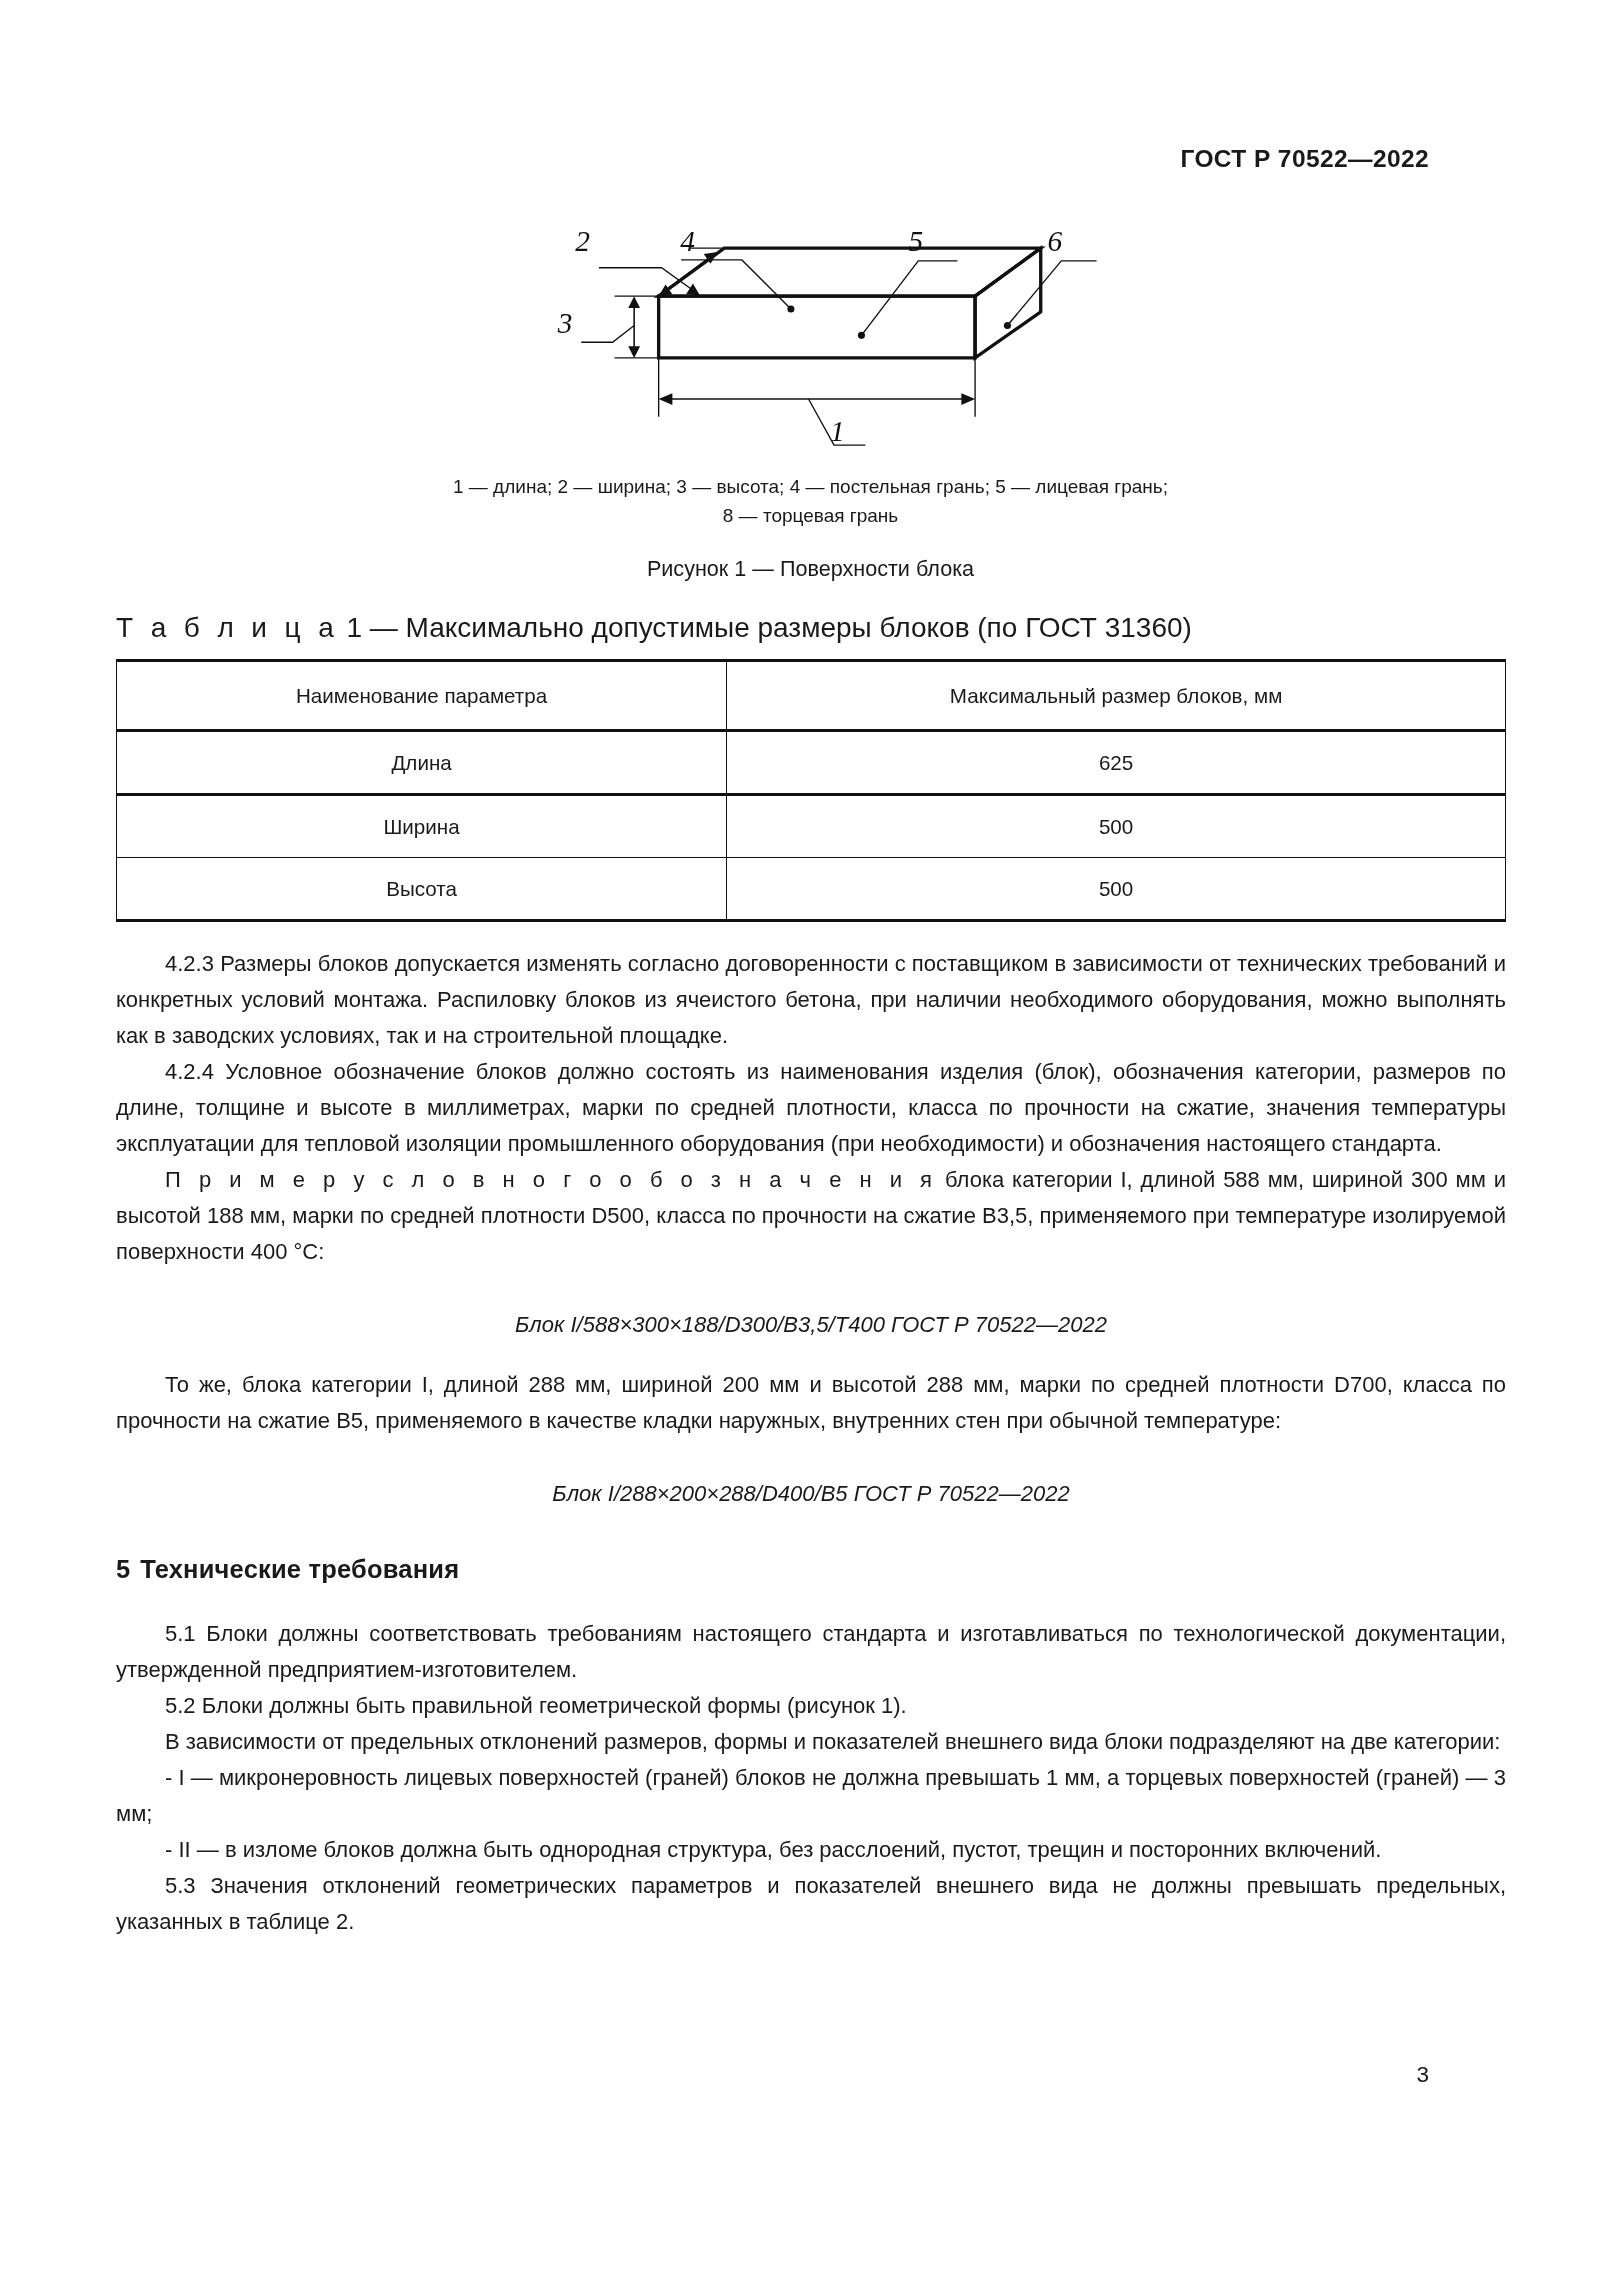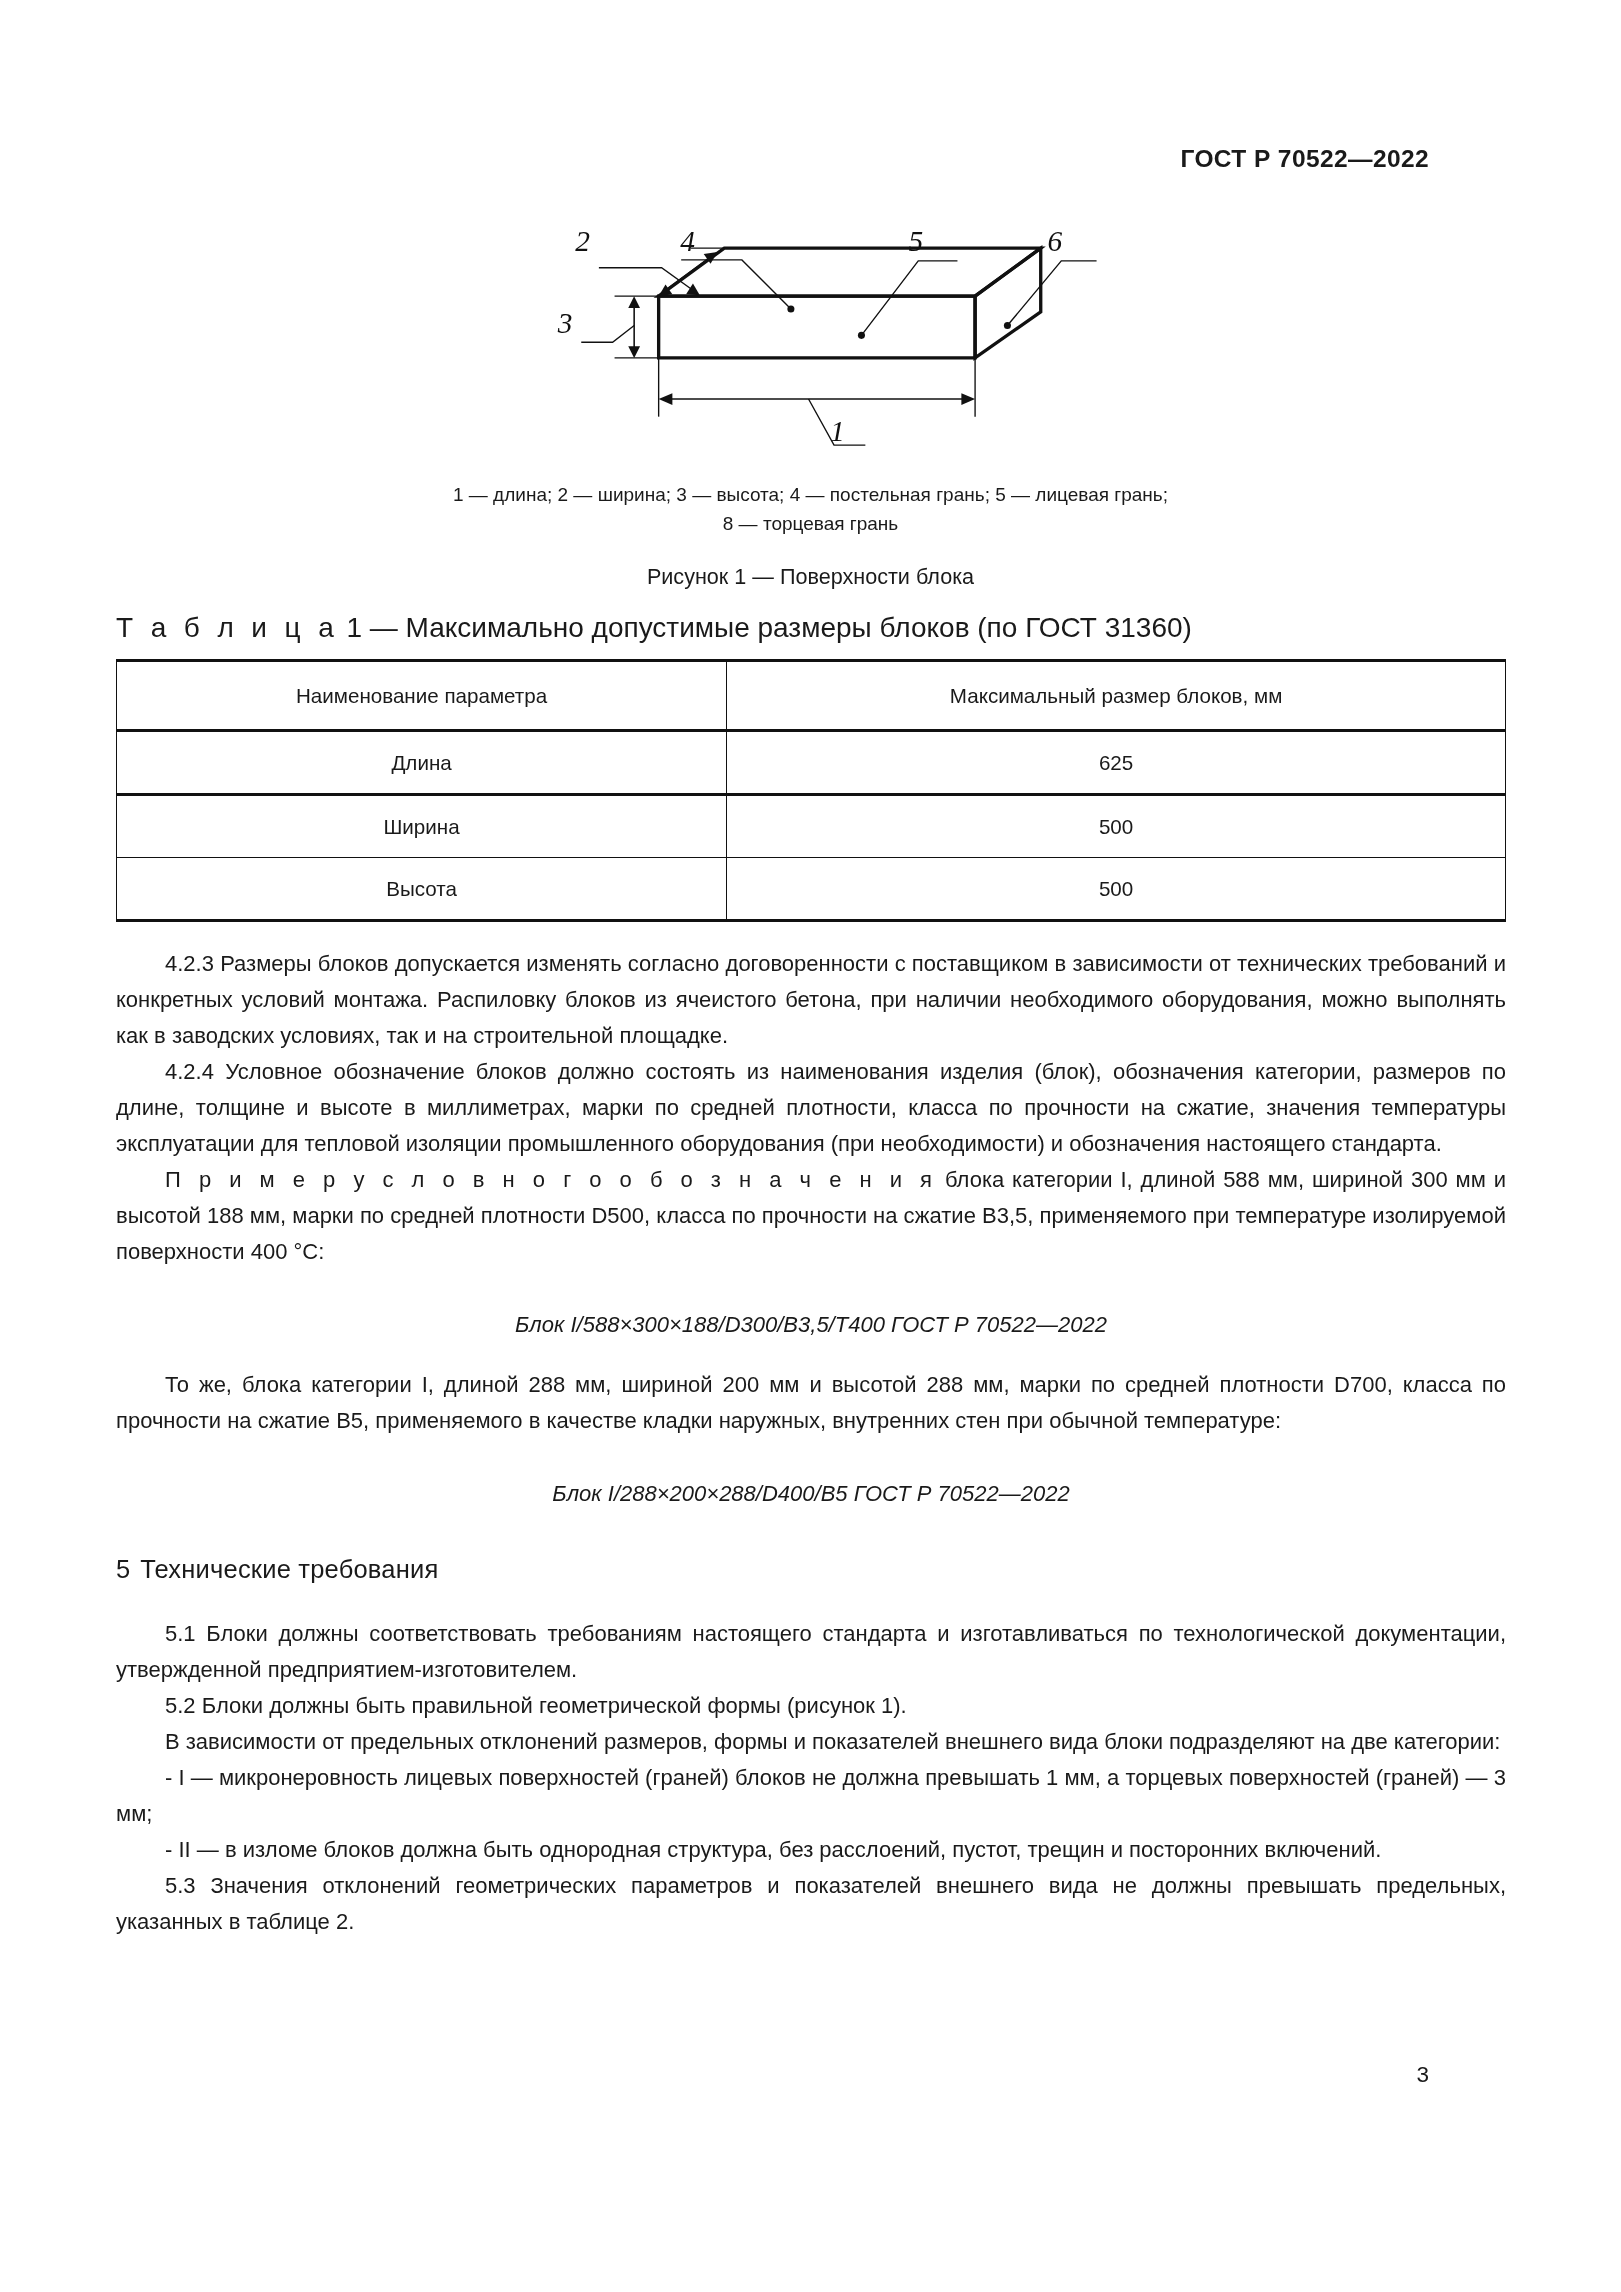--- a/index.html
+++ b/index.html
@@ -34,21 +34,21 @@
   
   .figure-wrap {
     position: absolute;
     top: 206px;
     left: 0;
     width: 1621px;
     text-align: center;
   }
   .figure-svg { display: block; margin: 0 auto; }
   .fig-legend {
-    margin-top: 29px;
+    margin-top: 21px;
     font-size: 19px;
     line-height: 29px;
     text-align: center;
   }
   .fig-title {
     margin-top: 25.5px;
     font-size: 21.6px;
     text-align: center;
   }
   
@@ -103,21 +103,21 @@
   .body p.center {
     text-indent: 0;
     text-align: center;
     font-style: italic;
     margin-top: 37px;
     margin-bottom: 23.5px;
   }
   .spaced { letter-spacing: 5.1px; }
   h2.sec {
     font-size: 25.5px;
-    font-weight: normal;
+    font-weight: bold;
     margin: 39px 0 29px 0;
     text-indent: 0;
     text-align: left;
     letter-spacing: 0.2px;
   }
   h2.sec .num { margin-right: 9.8px; }
   .pageno {
     position: absolute;
     right: 192px;
     top: 2062px;

